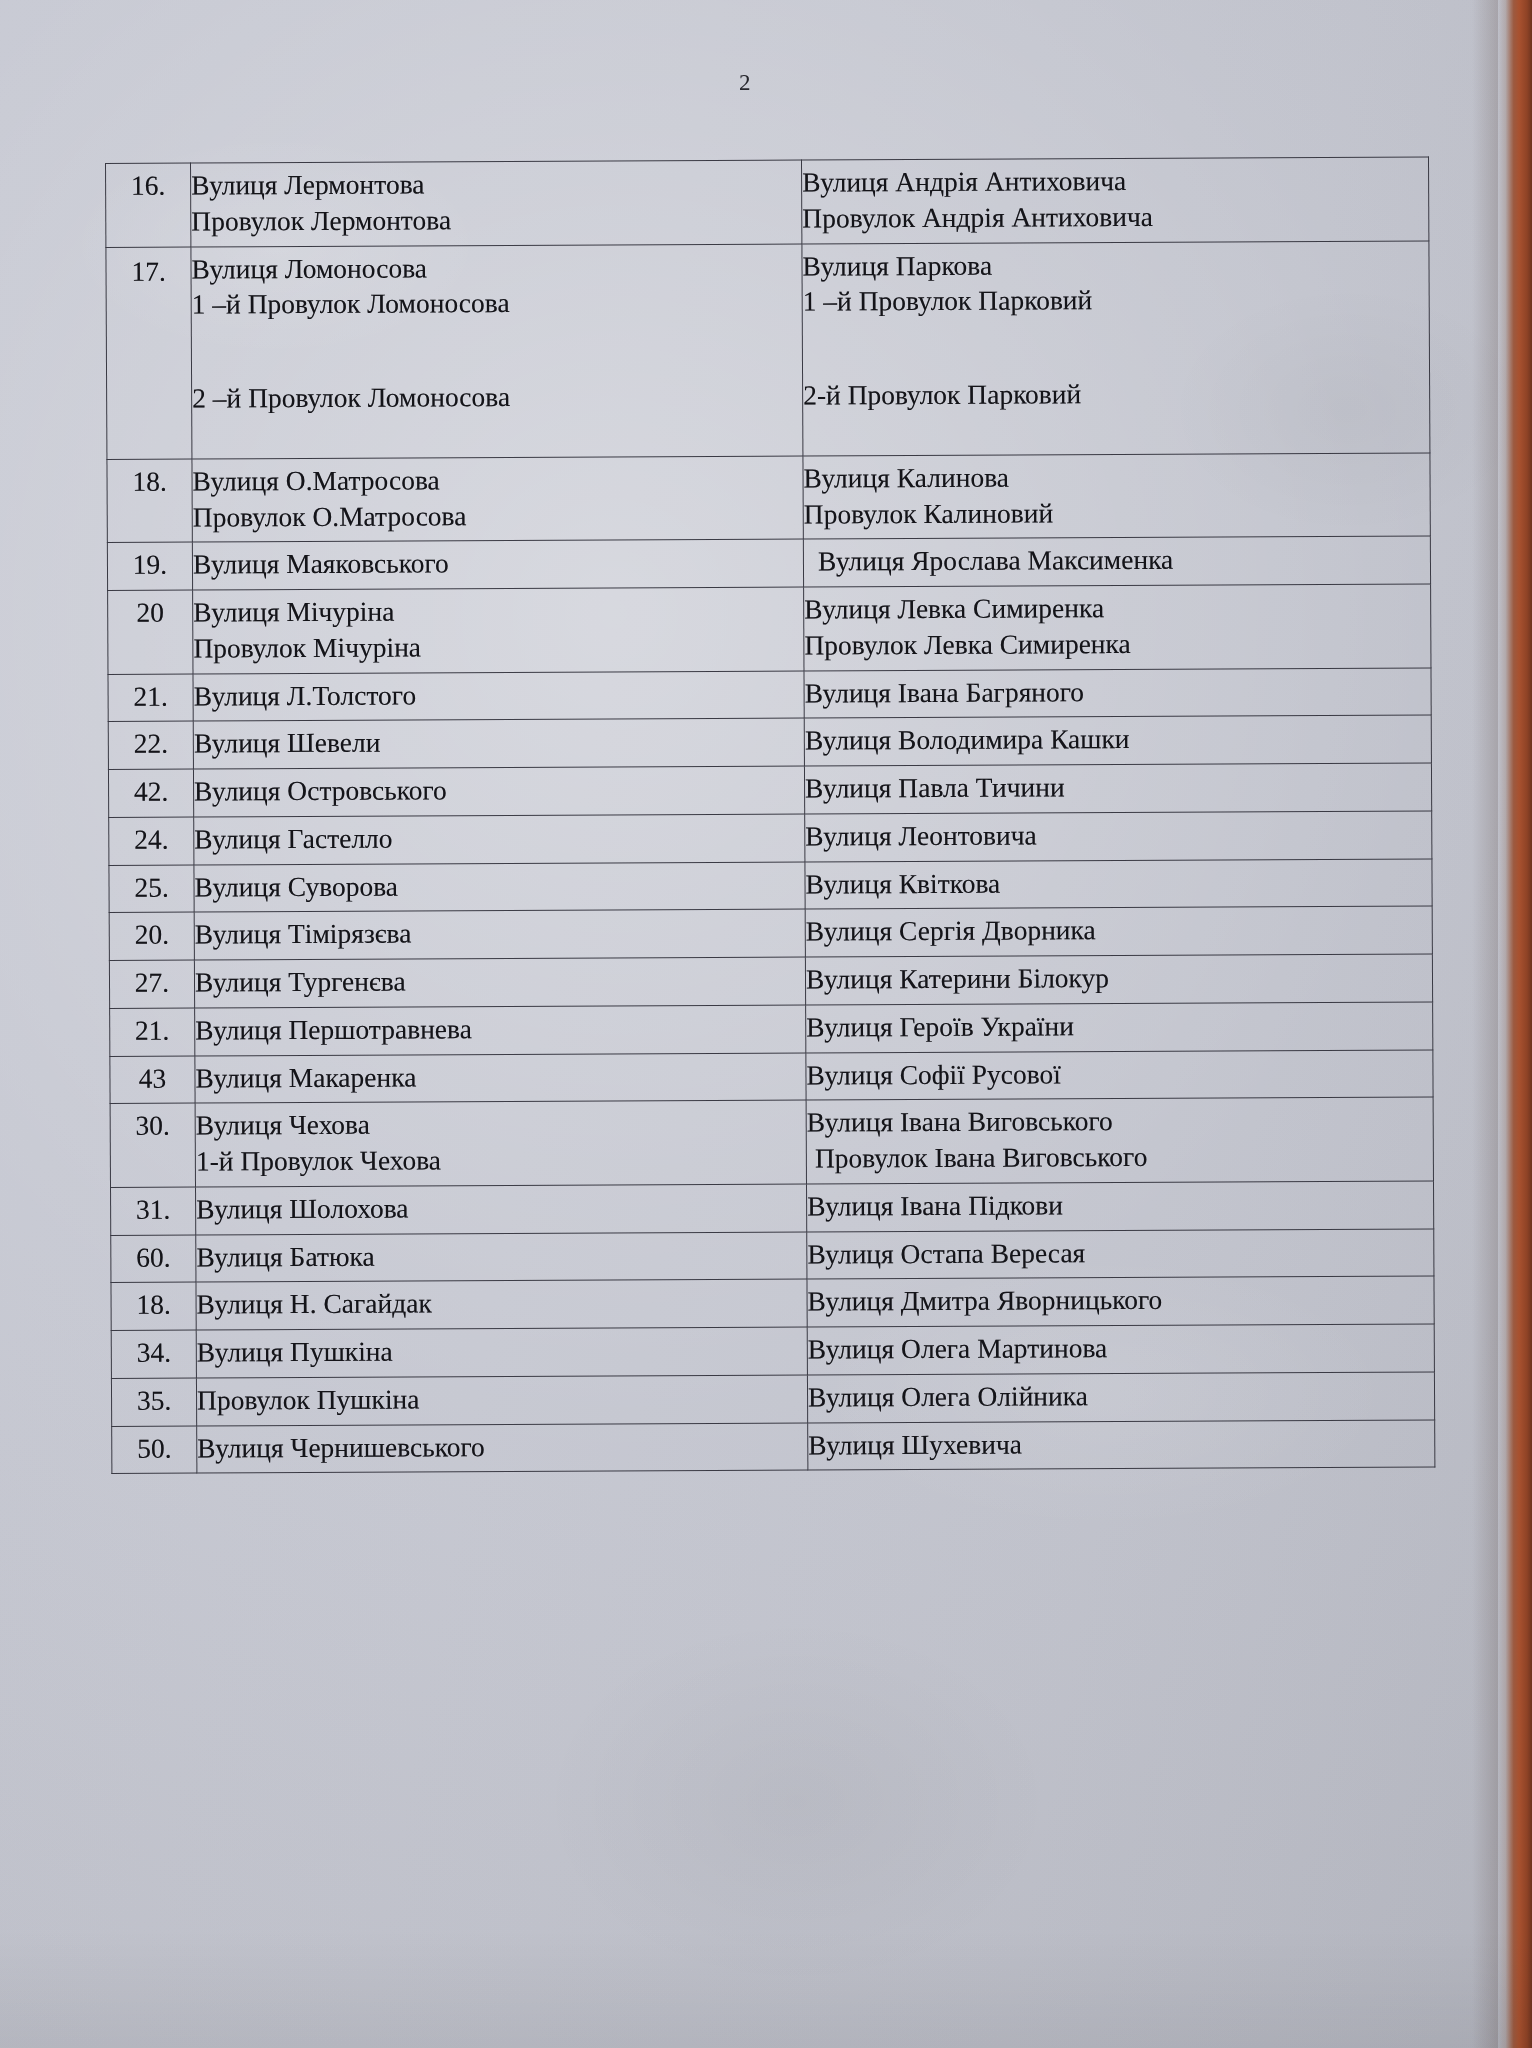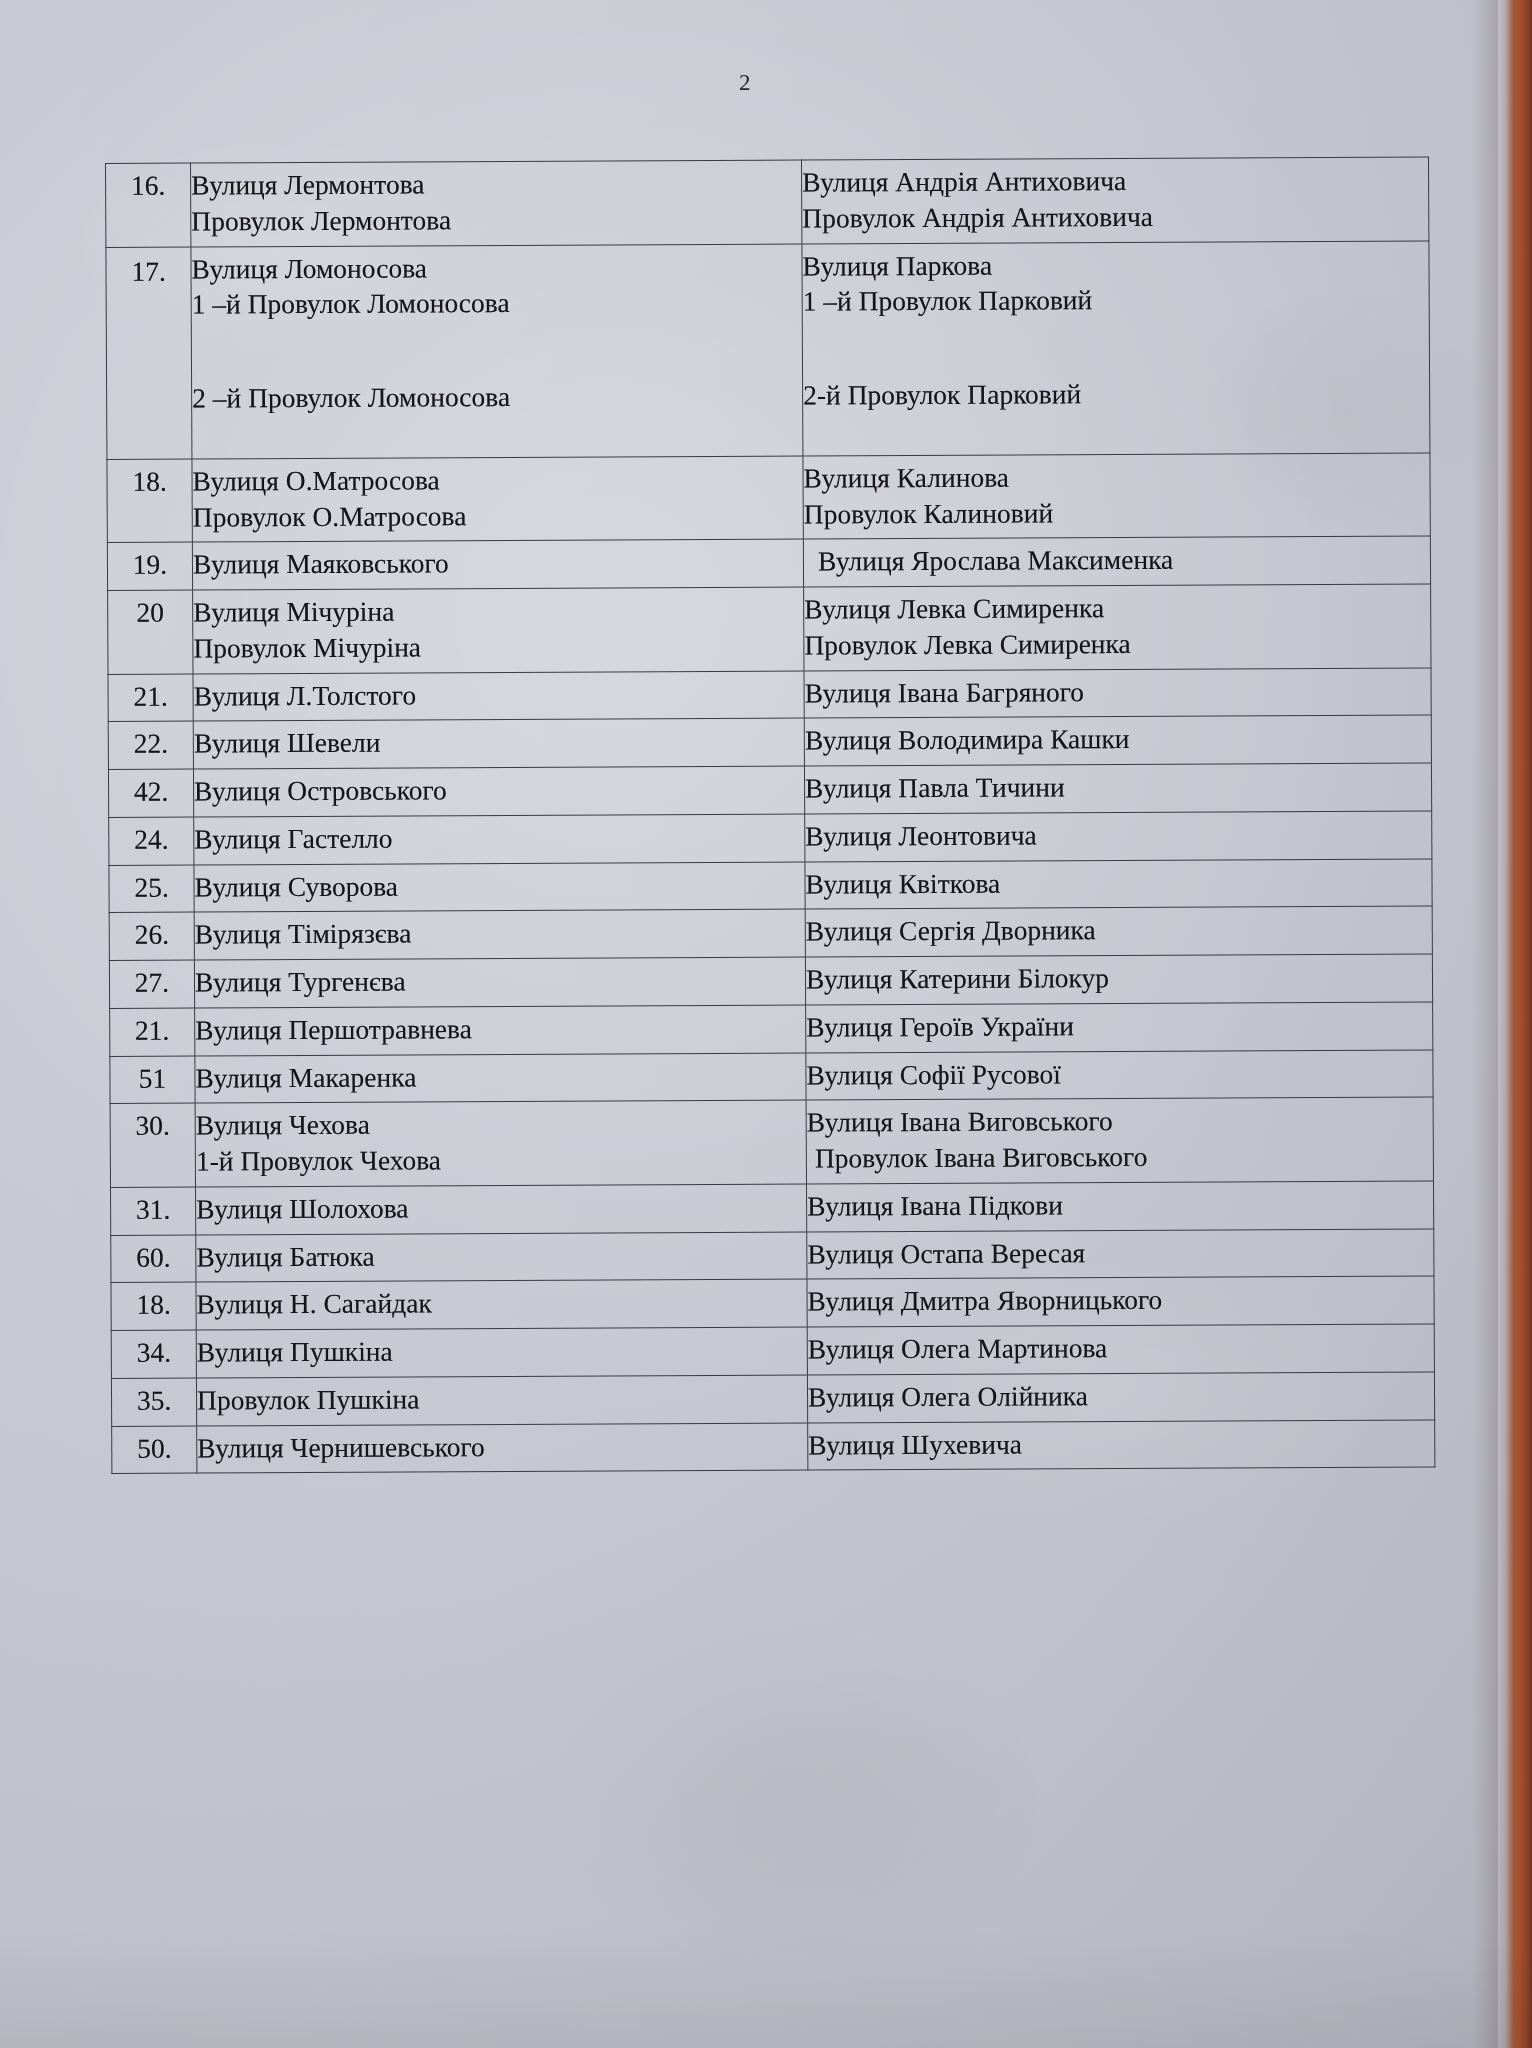--- a/index.html
+++ b/index.html
@@ -280,21 +280,21 @@
             </td>
             <td class="col-old">
               <span class="line">Вулиця Суворова</span>
             </td>
             <td class="col-new">
               <span class="line">Вулиця Квіткова</span>
             </td>
           </tr>
           <tr>
             <td class="col-num">
-              <span class="line">26.</span>
+              <span class="line">20.</span>
             </td>
             <td class="col-old">
               <span class="line">Вулиця Тімірязєва</span>
             </td>
             <td class="col-new">
               <span class="line">Вулиця Сергія Дворника</span>
             </td>
           </tr>
           <tr>
             <td class="col-num">
@@ -313,21 +313,21 @@
             </td>
             <td class="col-old">
               <span class="line">Вулиця Першотравнева</span>
             </td>
             <td class="col-new">
               <span class="line">Вулиця Героїв України</span>
             </td>
           </tr>
           <tr>
             <td class="col-num">
-              <span class="line">51</span>
+              <span class="line">43</span>
             </td>
             <td class="col-old">
               <span class="line">Вулиця Макаренка</span>
             </td>
             <td class="col-new">
               <span class="line">Вулиця Софії Русової</span>
             </td>
           </tr>
           <tr>
             <td class="col-num">

